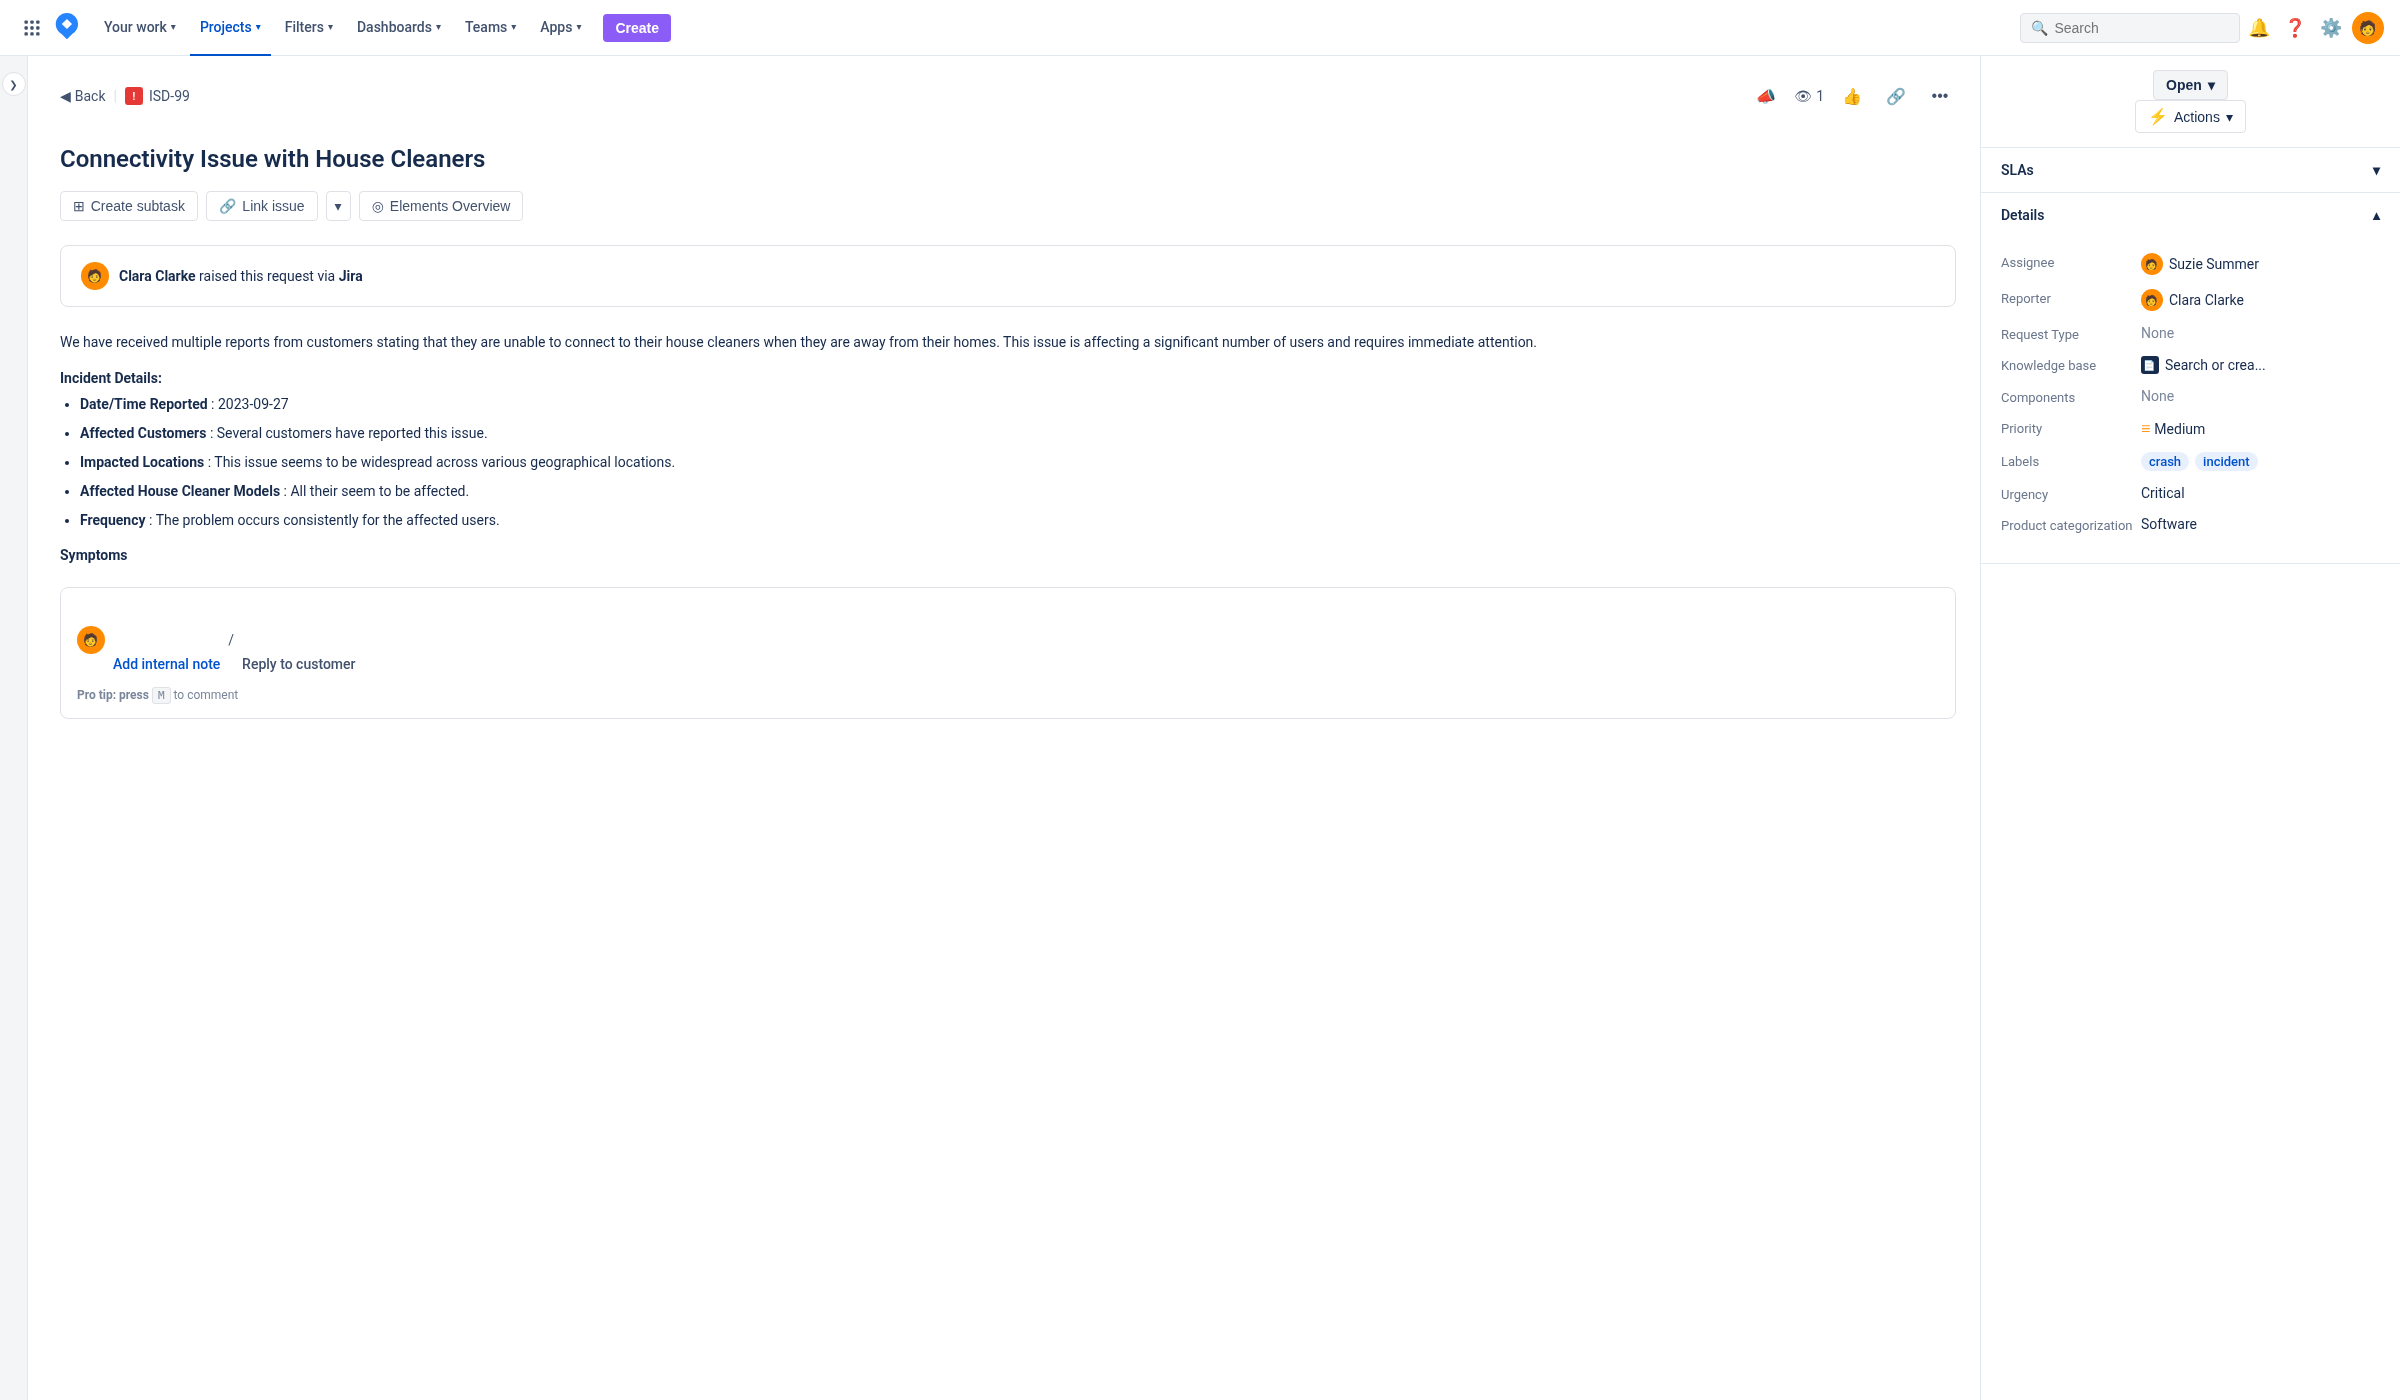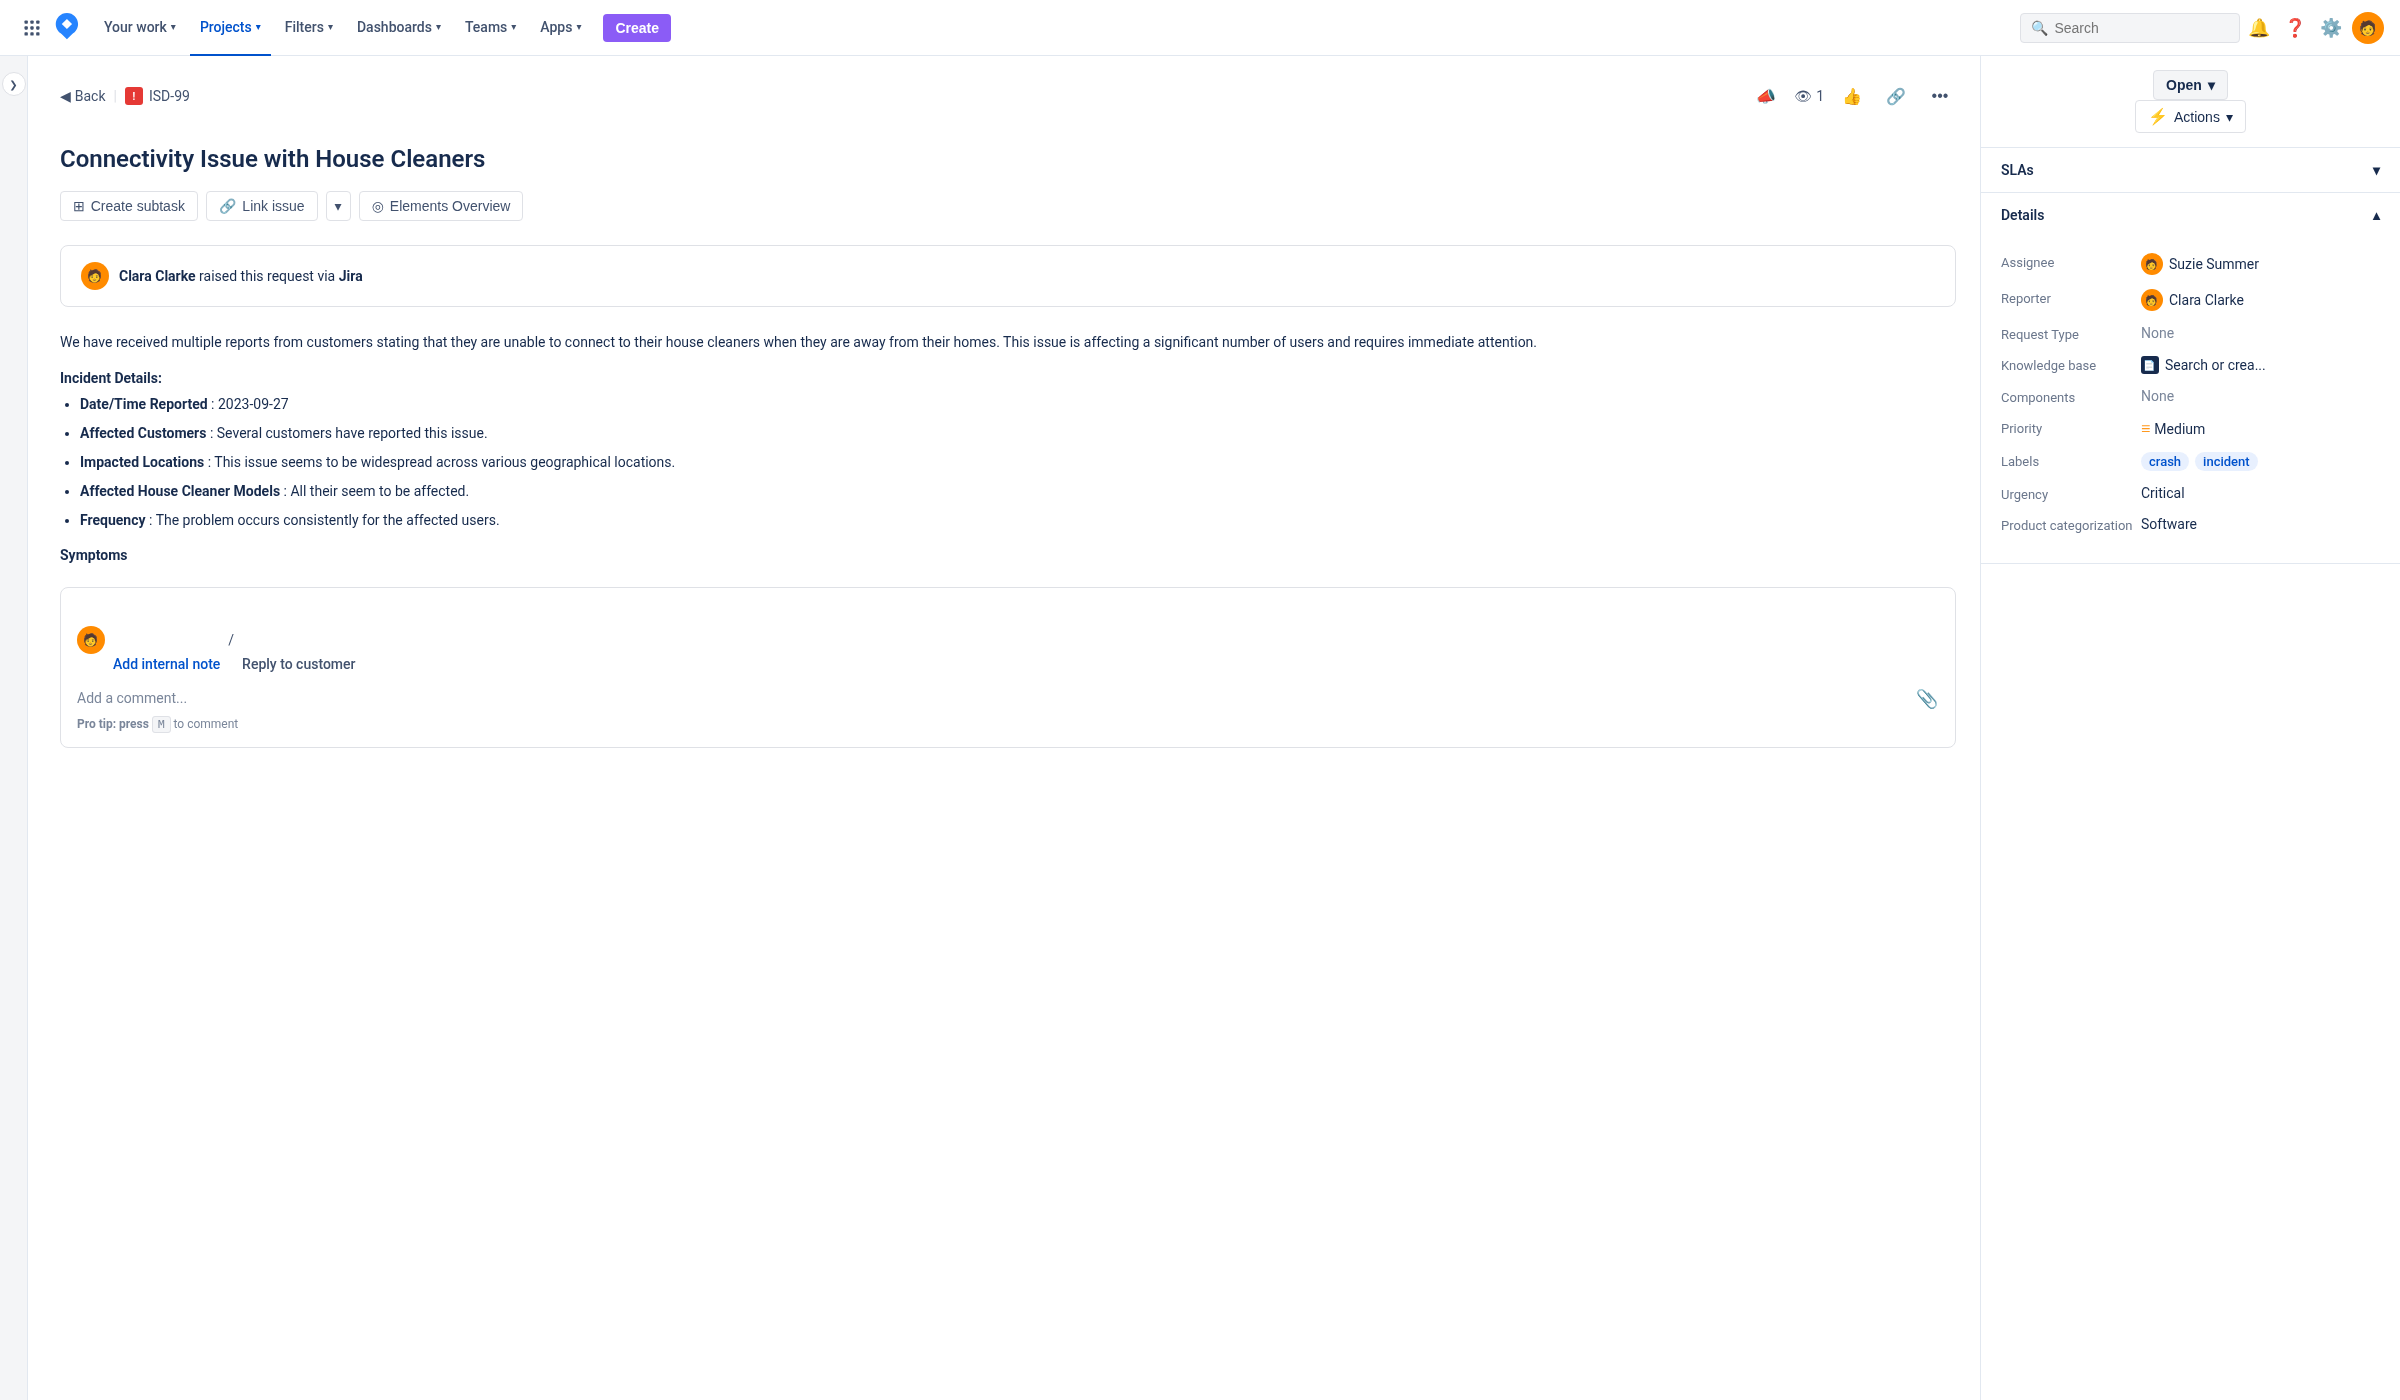--- a/index.html
+++ b/index.html
@@ -298,24 +298,20 @@
 
     <div class="comment-area">
       <div class="comment-header">
         <div class="avatar-sm">🧑</div>
         <div class="comment-tabs">
           <span class="comment-tab active">Add internal note</span>
           <span class="comment-sep"> / </span>
           <span class="comment-tab inactive">Reply to customer</span>
         </div>
       </div>
-      <div class="comment-input-row">
-        <span class="comment-placeholder">Add a comment...</span>
-        <span class="attach-btn">📎</span>
-      </div>
       <div class="pro-tip">
         <strong>Pro tip: press</strong>
         <kbd>M</kbd>
         <span>to comment</span>
       </div>
     </div>
 
   </div>
 
   <div class="right-panel">

